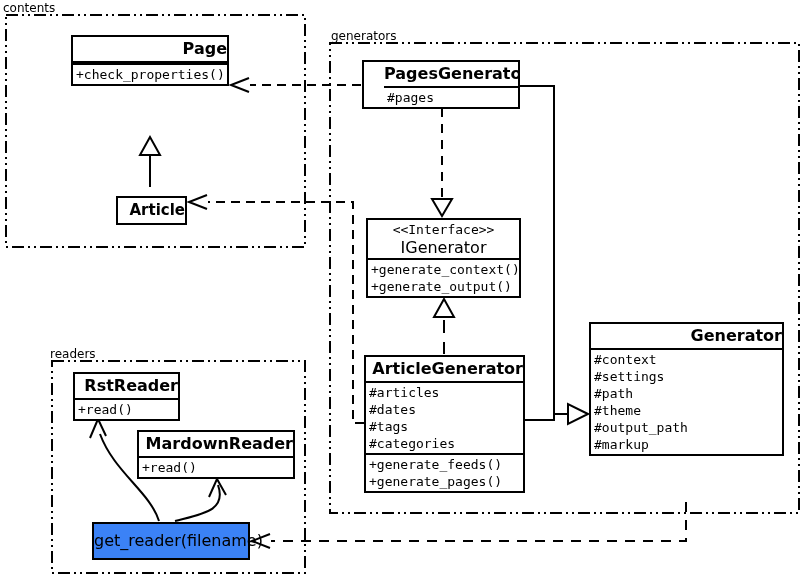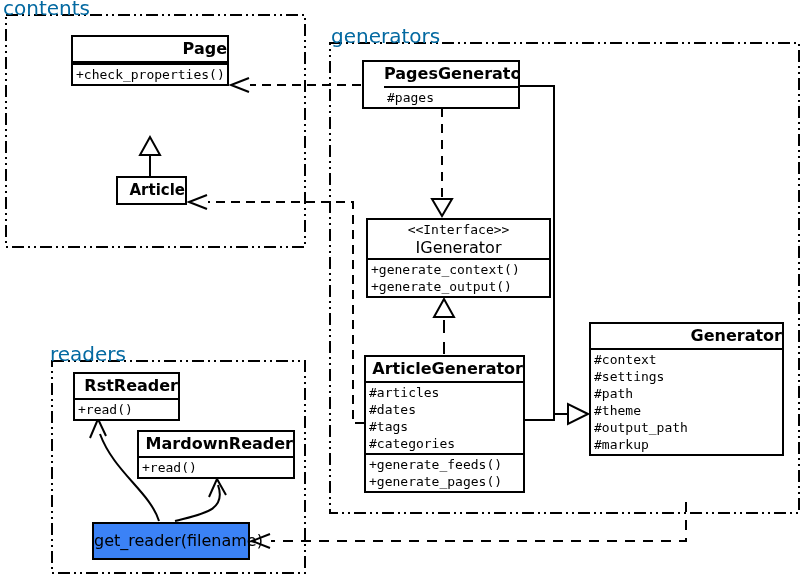--- a/index.html
+++ b/index.html
@@ -1,19 +1,19 @@
 <!DOCTYPE html>
 <html><head>
 <meta charset="utf-8">
 <style>
   html,body{margin:0;padding:0;background:#fff;}
   #canvas{position:relative;width:803px;height:579px;background:#fff;overflow:hidden;
           font-family:"DejaVu Sans",sans-serif;color:#000;}
   #edges{position:absolute;left:0;top:0;width:803px;height:579px;}
-  .pkg-label{position:absolute;font-size:20px;line-height:16px;color:#0369a1;white-space:nowrap;}
+  .pkg-label{position:absolute;font-size:12px;line-height:16px;color:#000000;white-space:nowrap;}
   .cls{position:absolute;background:#fff;border:2px solid #000;box-sizing:border-box;}
   .cls .t{font-weight:bold;font-size:16px;line-height:24px;text-align:right;
           border-bottom:2px solid #000;white-space:nowrap;overflow:hidden;}
   .cls .t.solo{border-bottom:none;line-height:25px;font-size:15px;}
   .stereo{font-family:"DejaVu Sans Mono",monospace;font-weight:normal;font-size:13px;line-height:16px;
           text-align:center;padding-top:2px;}
   .tname{font-weight:normal;font-size:16px;line-height:20px;text-align:center;}
   .t2{border-bottom:2px solid #000;}
   .mem{font-family:"DejaVu Sans Mono",monospace;font-size:13px;line-height:17px;
        padding:1px 3px;white-space:nowrap;overflow:hidden;}
@@ -66,32 +66,32 @@
   <div class="pkg-label" style="left:331px;top:28px;">generators</div>
   <div class="pkg-label" style="left:50px;top:346px;">readers</div>
 
   <div class="cls" style="left:71px;top:35px;width:158px;">
     <div class="t">Page</div>
     <div class="mem methods">
       <div>+check_properties()</div>
     </div>
   </div>
 
-  <div class="cls" style="left:116px;top:176px;width:71px;">
+  <div class="cls" style="left:116px;top:196px;width:71px;">
     <div class="t solo">Article</div>
   </div>
 
   <div class="cls" style="left:362px;top:60px;width:158px;padding-left:20px;">
     <div class="t">PagesGenerator</div>
     <div class="mem attrs">
       <div>#pages</div>
     </div>
   </div>
 
-  <div class="cls" style="left:366px;top:218px;width:185px;">
+  <div class="cls" style="left:366px;top:218px;width:155px;">
     <div class="t2">
       <div class="stereo">&lt;&lt;Interface&gt;&gt;</div>
       <div class="tname">IGenerator</div>
     </div>
     <div class="mem">
       <div>+generate_context()</div>
       <div>+generate_output()</div>
     </div>
   </div>
 

